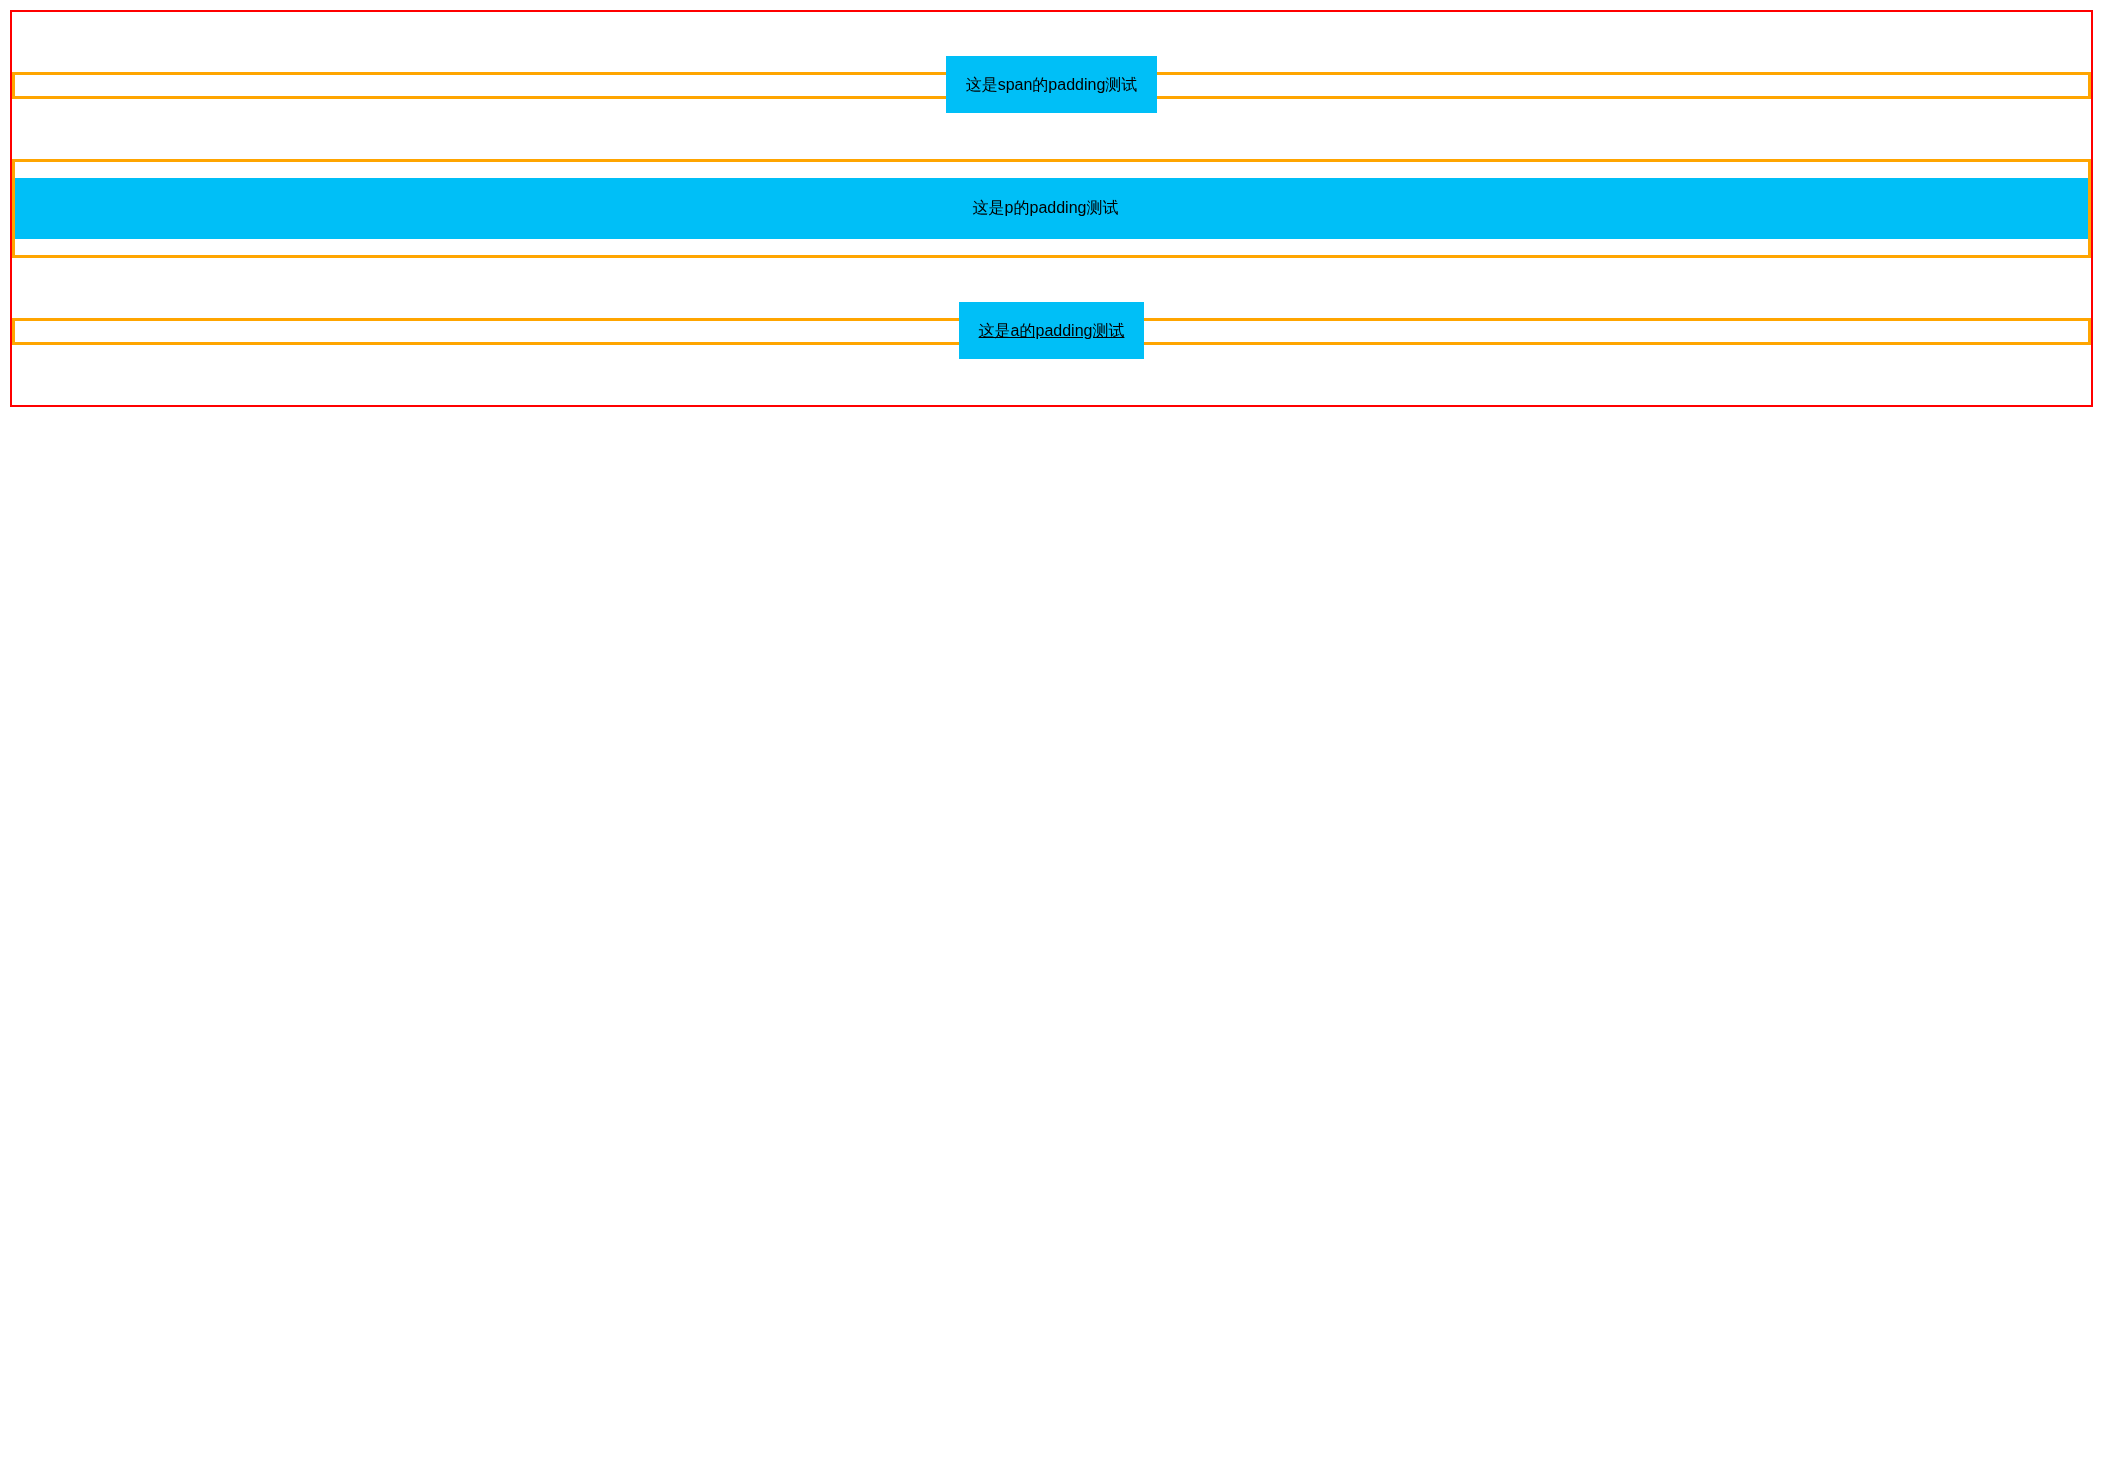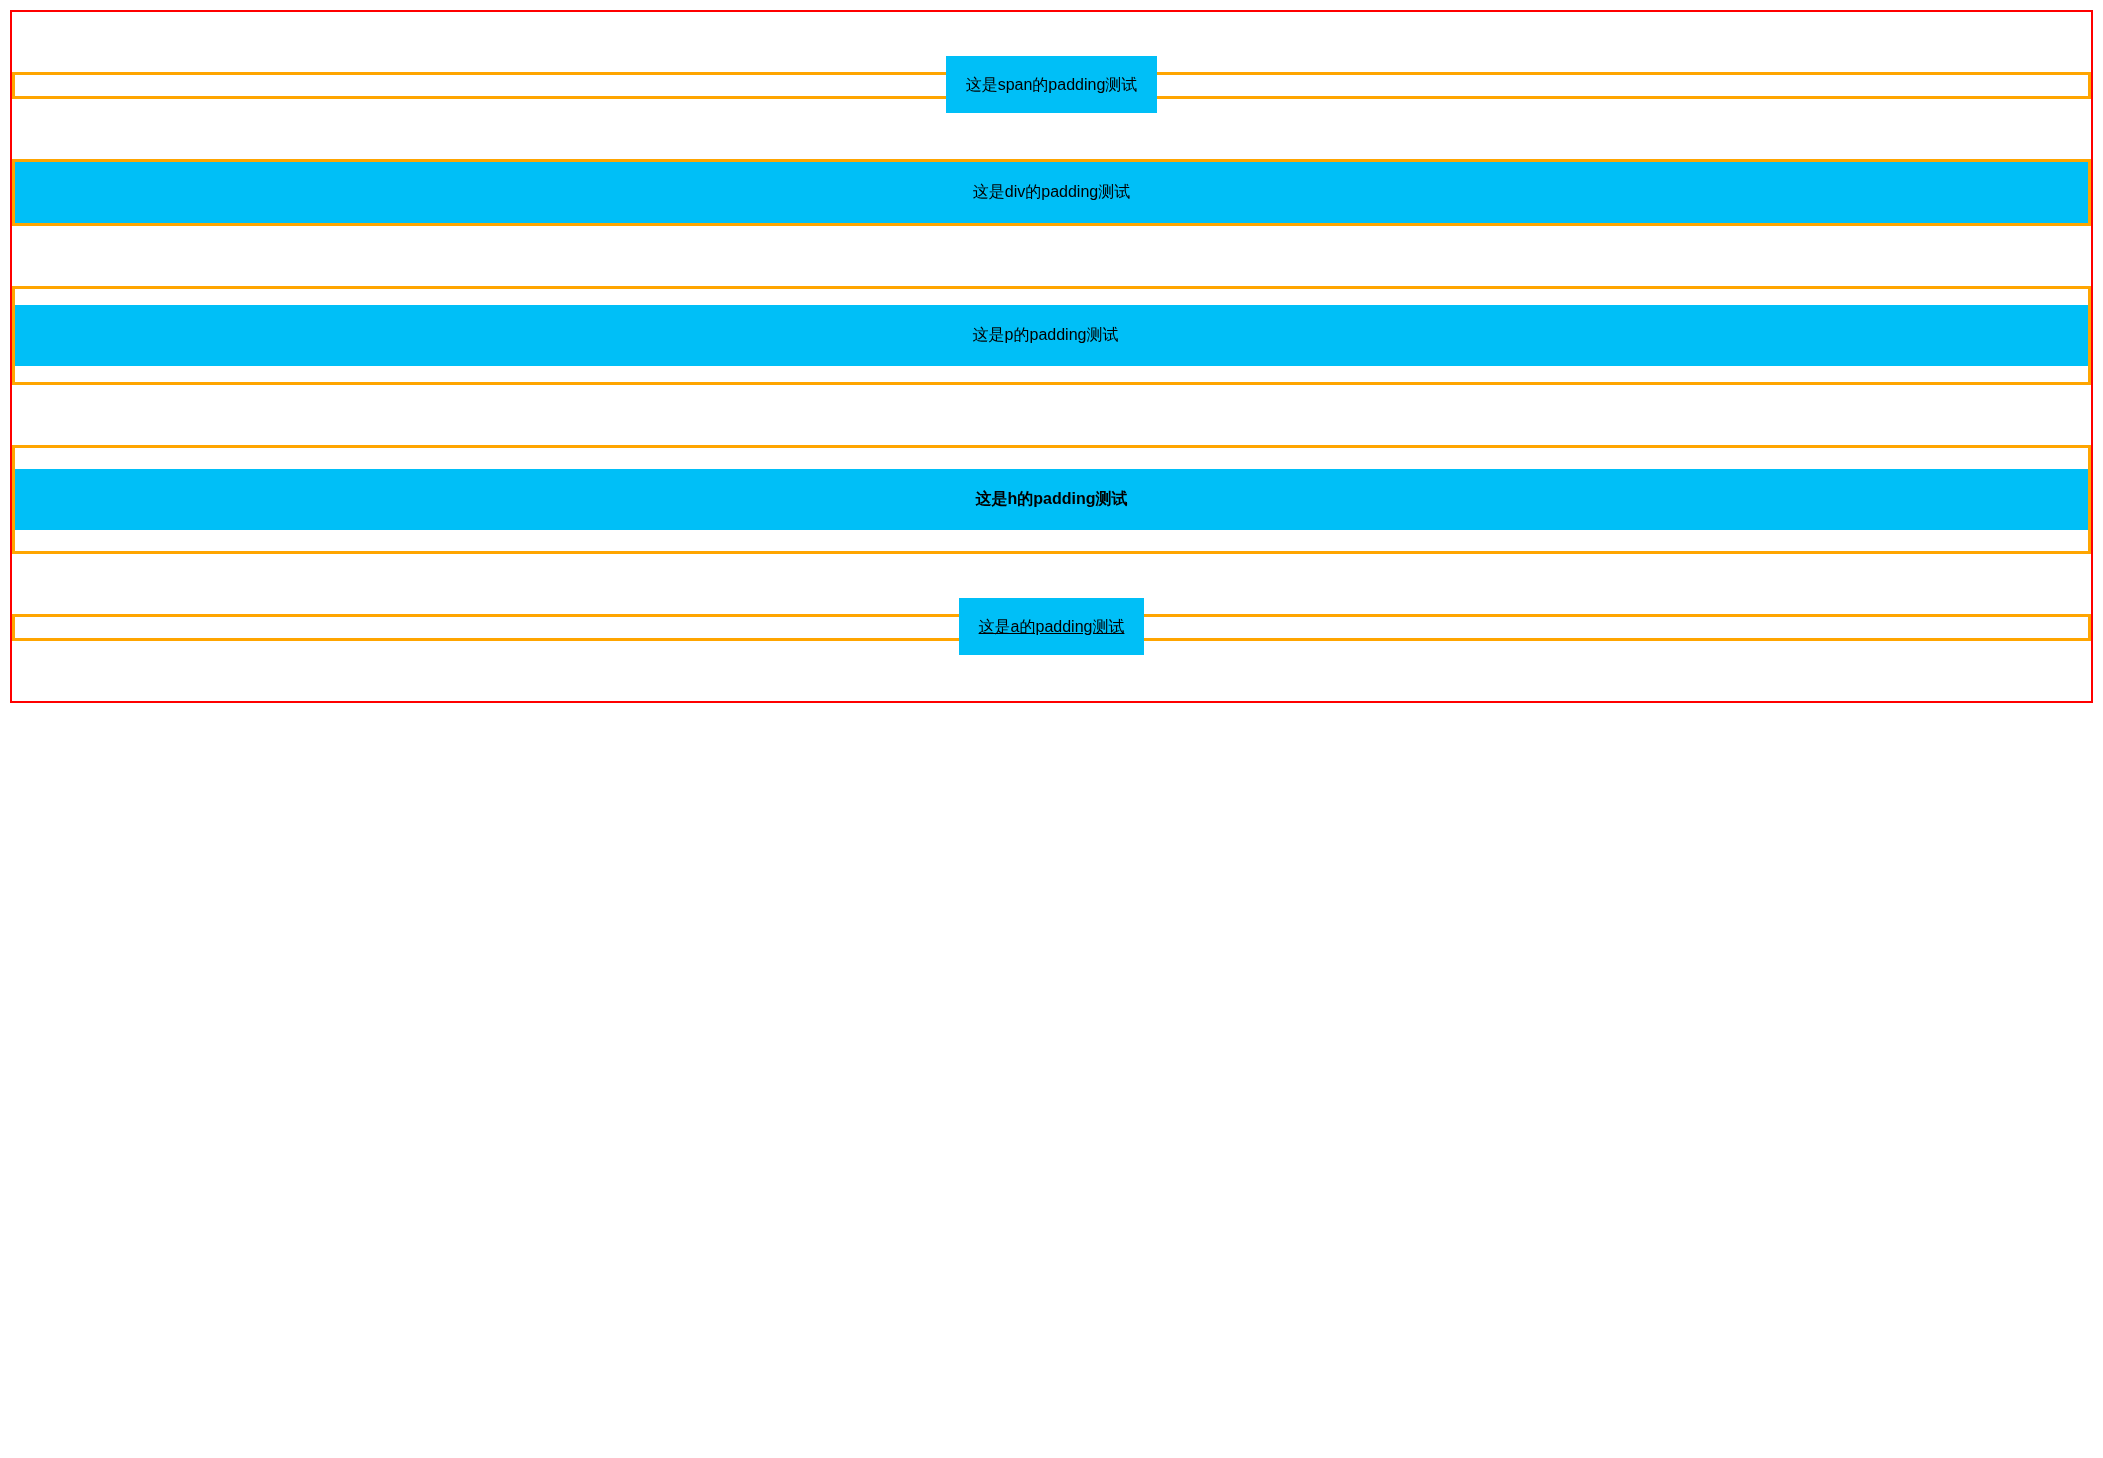--- a/index.html
+++ b/index.html
@@ -50,29 +50,23 @@
   </style>
 </head>
 <body>
 
 <div class="outer">
 
   <div class="wrapper">
     <span class="inner">这是span的padding测试</span>
   </div>
 
-  <div class="wrapper">
-    <div class="inner">这是div的padding测试</div>
-  </div>
 
   <div class="wrapper">
     <p class="inner">这是p的padding测试</p>
   </div>
 
-  <div class="wrapper">
-    <h4 class="inner">这是h的padding测试</h4>
-  </div>
 
   <div class="wrapper">
     <a href="#" class="inner">这是a的padding测试</a>
   </div>
 
 </div>
 
 </body></html>

